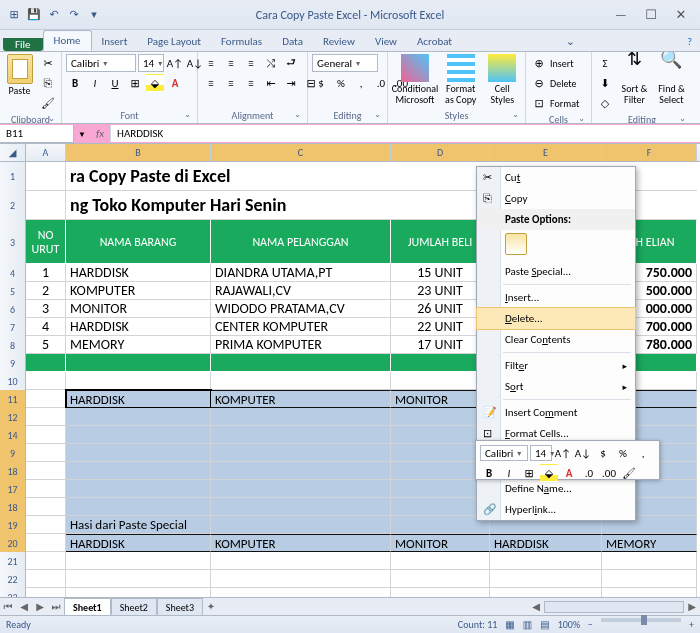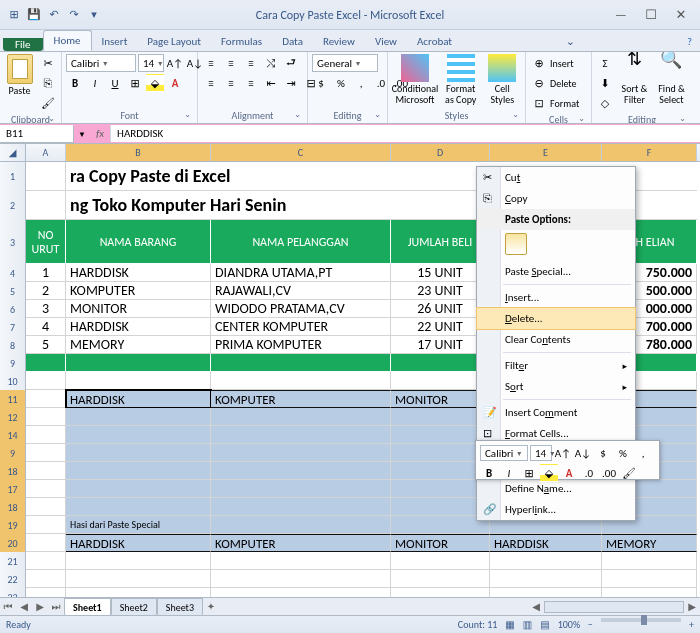--- a/index.html
+++ b/index.html
@@ -427,21 +427,21 @@
       <div class="cell bluebg cB"></div>
       <div class="cell bluebg cC"></div>
       <div class="cell bluebg cD"></div>
       <div class="cell bluebg cE"></div>
       <div class="cell bluebg cF"></div>
     </div>
 
   <div class="gridrow">
       <div class="rowhdr sel">19</div>
       <div class="cell cA"></div>
-    <div class="cell bluebg cB" style="font-size:10px;overflow:visible">Hasi dari Paste Special</div>
+    <div class="cell bluebg cB" style="font-size:13px;overflow:visible">Hasi dari Paste Special</div>
     <div class="cell bluebg cC"></div>
       <div class="cell bluebg cD"></div>
       <div class="cell bluebg cE"></div>
       <div class="cell bluebg cF"></div>
   </div>
 
   <div class="gridrow">
       <div class="rowhdr sel">20</div>
       <div class="cell cA"></div>
     <div class="cell bluehdr cB">HARDDISK</div>

